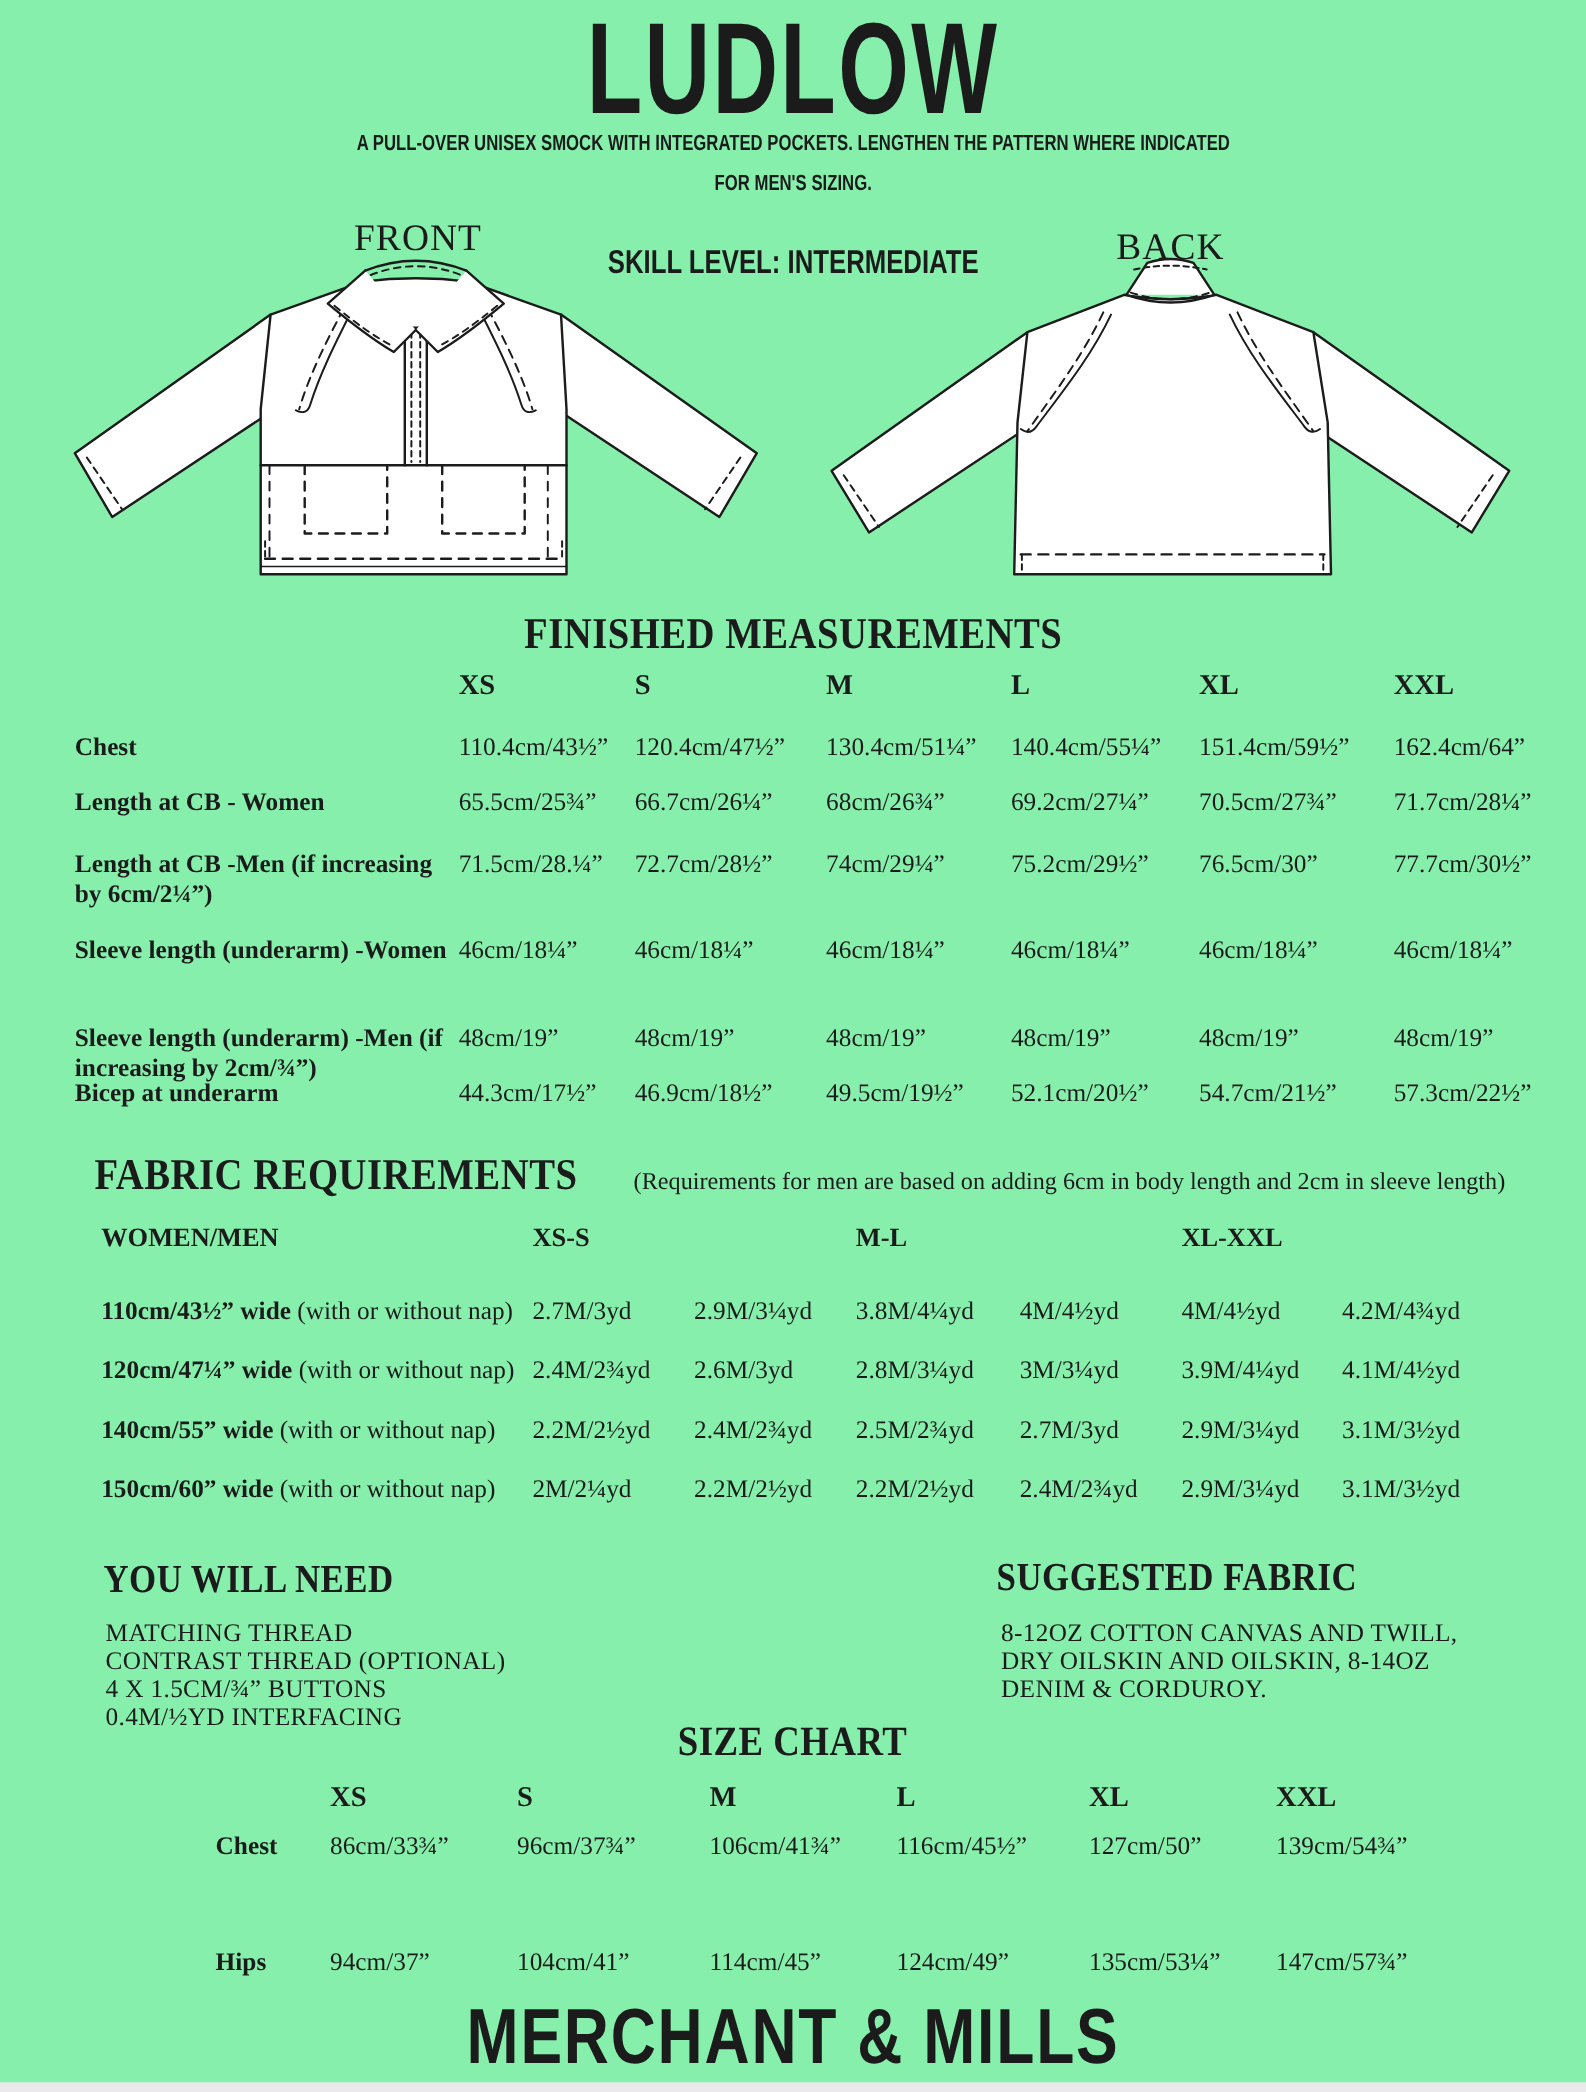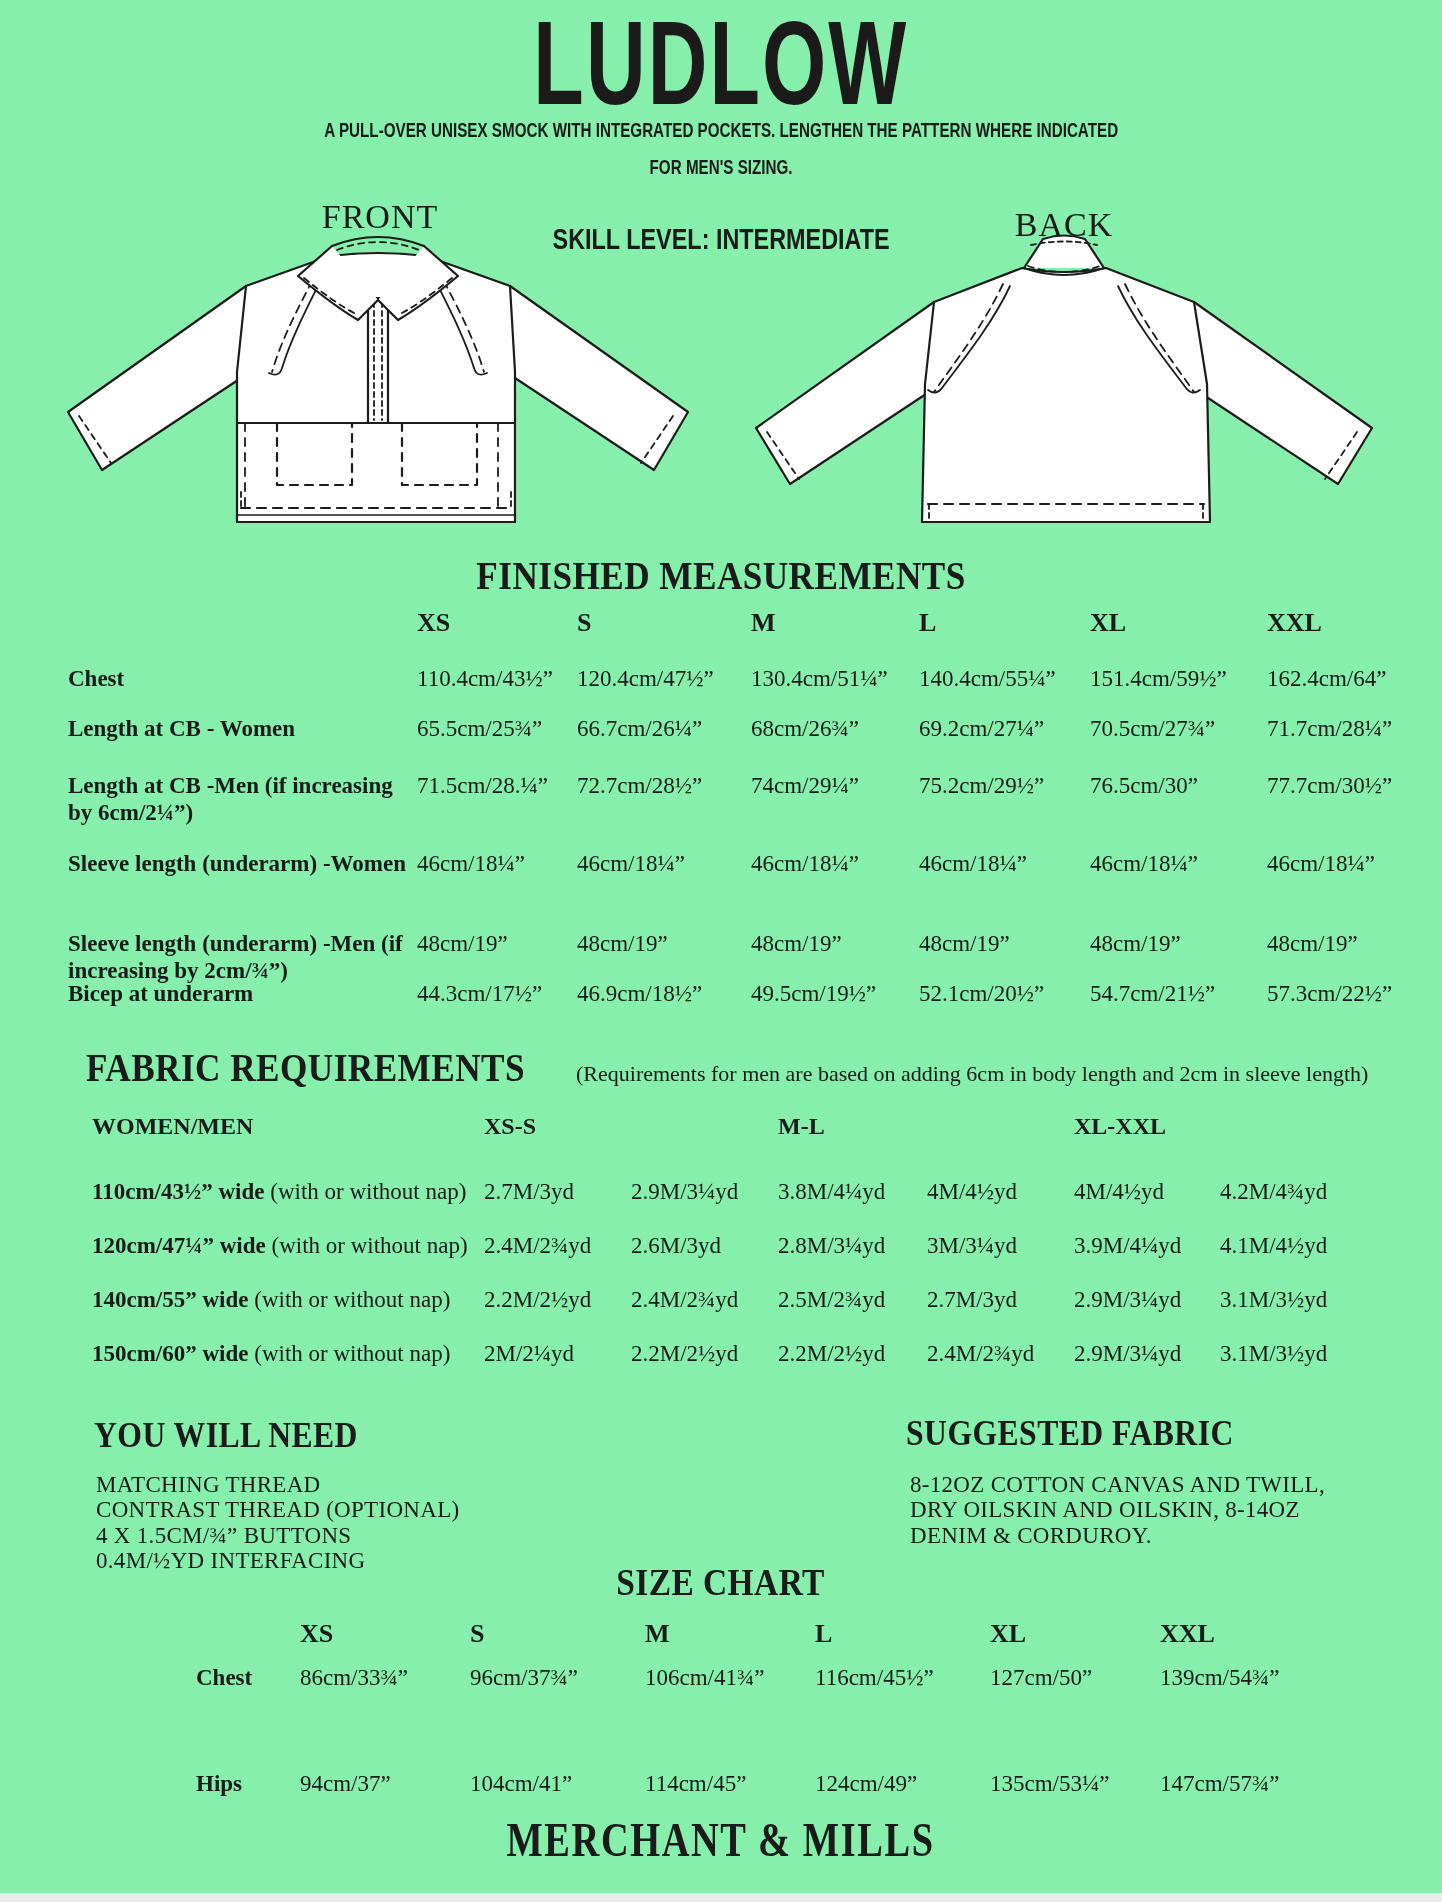--- a/index.html
+++ b/index.html
@@ -11,21 +11,21 @@
   .big-title{font-family:"Liberation Sans",sans-serif;font-weight:700;font-size:118px;line-height:1;}
   .big-title .cx{transform:scaleX(.70);letter-spacing:3px;}
   .subtitle{font-family:"Liberation Sans",sans-serif;font-weight:700;font-size:20px;line-height:37px;}
   .subtitle .cx{transform:scaleX(.76);}
   .skill{font-family:"Liberation Sans",sans-serif;font-weight:700;font-size:30px;}
   .skill .cx{transform:scaleX(.78);}
   .sec-title{font-family:Liberation Serif, serif;font-weight:700;font-size:40px;line-height:1;letter-spacing:.5px;}
   .sec-title .cx{transform:scaleX(.88);}
   .sec-title.left .cx{transform-origin:left center;}
   .viewlabel{font-family:"Liberation Serif",serif;font-size:34px;letter-spacing:1px;text-align:center;width:200px;}
-  .footer-brand{font-family:Liberation Serif, serif;font-weight:700;font-size:48px;line-height:1;}
+  .footer-brand{font-family:Liberation Sans, sans-serif;font-weight:700;font-size:71px;line-height:1;}
   .footer-brand .cx{transform:scaleX(.80);letter-spacing:2px;}
   
   .fm-row{position:absolute;left:68px;display:grid;grid-template-columns:349px 160px 174px 168px 171px 177px 175px;font:23px/1.17 "Liberation Serif",serif;color:#1b1b1b;}
   .fm-row .lbl{font-weight:700;padding-right:6px;}
   .fm-head{font-weight:700;font-size:26px;}
   
   .fr-row{position:absolute;left:92px;display:grid;grid-template-columns:392px 147px 147px 149px 147px 146px 152px;font:23px/1.2 "Liberation Serif",serif;color:#1b1b1b;}
   .fr-head{font-weight:700;font-size:24px;}
   .fr-row .wbold{font-weight:700;}
   

